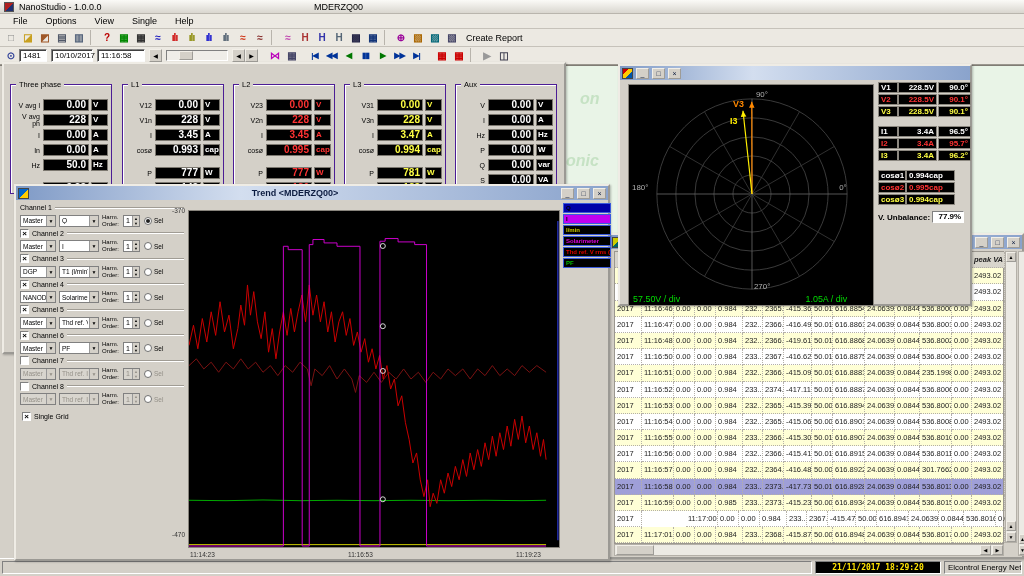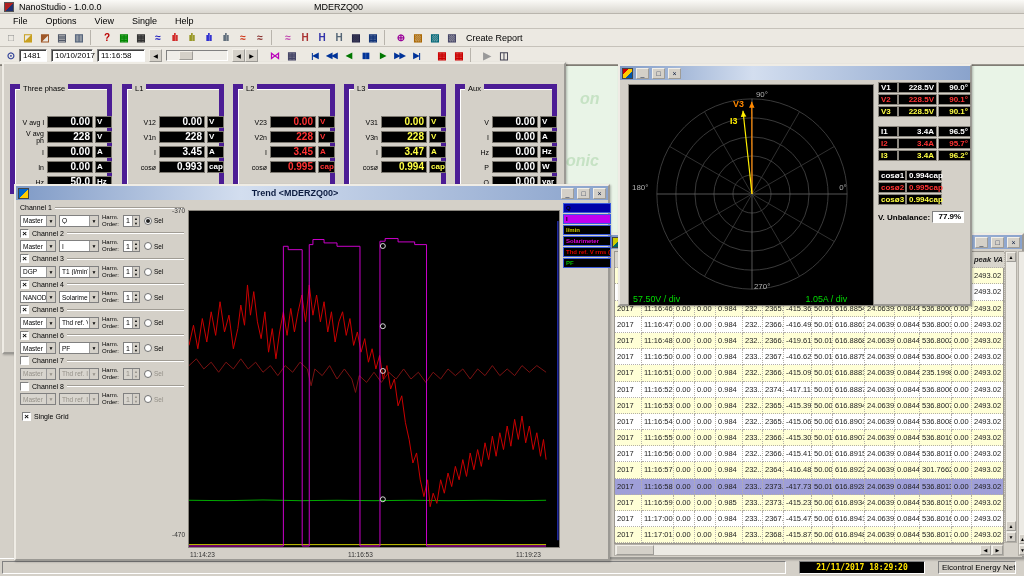--- a/index.html
+++ b/index.html
@@ -26,21 +26,21 @@
   .wm{position:absolute;left:560px;top:0;width:464px;height:493px;background:#e9f4e7;overflow:hidden}
   .wm span{position:absolute;color:#c6e2c4;font-style:italic;font-weight:bold;font-size:16px}
   
   .win{position:absolute;background:#d4d0c8;border:2px outset #efece5;box-shadow:1px 1px 2px rgba(0,0,0,.25)}
   .wtitle{height:14px;display:flex;align-items:center;gap:3px;padding:0 2px;background:linear-gradient(90deg,#7f9ac6,#d3deef 38%,#8aa3cc);font-weight:bold;font-size:9px;color:#0c1c40}
   .wtitle .ttext{flex:1;text-align:center;white-space:nowrap;overflow:hidden}
   .wicon{width:11px;height:11px;flex:none;border:1px solid #444}
   .wbtn{width:13px;height:11px;flex:none;background:#d4d0c8;border:1px outset #f2efe8;font-size:7px;line-height:9px;text-align:center;font-weight:normal;cursor:pointer}
   .wbody{position:absolute;left:0;top:14px;right:0;bottom:0}
   
-  .gbox{position:absolute;border:5px solid #4c1d95;box-shadow:inset 1px 1px 0 #fff;padding-top:24px}
+  .gbox{position:absolute;border:1px solid #4c1d95;box-shadow:inset 1px 1px 0 #fff;padding-top:11px}
   .glabel{position:absolute;top:-5px;left:5px;background:#d4d0c8;padding:0 3px;font-size:7.5px}
   .vrow{display:flex;align-items:center;height:12px;margin:3px 3px 0 3px}
   .vlab{width:29px;text-align:right;font-size:7px;padding-right:3px;flex:none}
   .vbox{width:46px;height:12px;flex:none;background:#000;border:1px solid #7c7870;font-size:10px;font-weight:bold;text-align:right;padding:0 2px;line-height:10px}
   .ubox{width:17px;height:12px;flex:none;background:#000;border:1px solid #7c7870;font-size:8px;font-weight:bold;padding:0 1px;line-height:10px;margin-left:2px}
   
   .chan{position:absolute;left:4px;width:164px}
   .chead{display:flex;align-items:center;font-size:7px;height:9px}
   .chk{width:9px;height:9px;background:#fff;border:1px solid;border-color:#808080 #fff #fff #808080;font-size:8px;line-height:7px;text-align:center;font-weight:bold;margin-right:3px;flex:none}
   .cline{flex:1;height:2px;border-top:1px solid #a09c94;border-bottom:1px solid #fff;margin-left:3px}
@@ -62,37 +62,37 @@
   .ylab{position:absolute;width:24px;text-align:right;font-size:6.5px;color:#333}
   .xlab{position:absolute;font-size:6.5px;color:#333;white-space:nowrap}
   .lchip{width:48px;height:10px;font-size:6px;font-weight:bold;display:flex;align-items:center;padding-left:2px;border:1px solid #3a5adc;margin-bottom:1px;white-space:nowrap;overflow:hidden;cursor:pointer}
   #legend{position:absolute;left:547px;top:3px}
   
   .pplot{position:absolute;left:8px;top:4px;width:246px;height:222px;background:#000;border:1px solid #88847c}
   #ppanel{position:absolute;left:258px;top:2px;width:94px}
   .prow{display:flex;margin-bottom:1px}
   .pcell{background:#000;border:1px solid #8c8880;height:11px;font-size:8px;font-weight:bold;display:flex;align-items:center;padding:0 2px;line-height:9px}
   .pl{width:20px}.pv{width:39px;justify-content:flex-end}.pa{width:33px;justify-content:flex-end;margin-left:1px}
-  .cl{width:28px}.cv{width:36px}
+  .cl{width:28px}.cv{width:49px}
   .pgap{height:8px}
   #unbal{display:flex;align-items:center;margin-top:6px}
   #unbal .ul{font-size:8px;font-weight:bold}
   #unbal .uv{width:32px;height:12px;background:#fff;border:1px solid;border-color:#808080 #fff #fff #808080;font-size:8px;font-weight:bold;text-align:right;padding:0 2px;margin-left:2px;line-height:10px}
   
   #tgrid{position:absolute;left:4px;top:2px;width:390px;background:#fff;border:1px solid #9b978f}
   .trow{display:flex;height:16.2px;align-items:stretch}
   .tcell{font-size:7.5px;padding:1px 2px;border-right:1px dotted #b4b0a8;border-bottom:1px dotted #b4b0a8;white-space:nowrap;overflow:hidden;color:#222;line-height:13px;flex:none}
   .thead .tcell{font-style:italic;font-weight:bold;background:#d8d5cc;height:16px}
   .alt{background:#ffffd6}
   .hl{background:#9f9fd8}
   .sbv{position:absolute;width:12px;background:#eceae4;border:1px solid #b4b0a8}
   .sbh{position:absolute;height:12px;background:#eceae4;border:1px solid #b4b0a8}
   .sbb{position:absolute;background:#d4d0c8;border:1px outset #f2efe8;font-size:5px;text-align:center;line-height:9px;cursor:pointer}
   
-  #status{position:absolute;left:0;bottom:0;width:1024px;height:18px;background:#d4d0c8;border-top:1px solid #fff;display:flex;align-items:center;padding:2px 8px 2px 2px;gap:13px}
+  #status{position:absolute;left:0;bottom:0;width:1024px;height:18px;background:#d4d0c8;border-top:1px solid #fff;display:flex;align-items:center;padding:2px 2px 2px 2px;gap:3px}
   .spanel{height:13px;border:1px solid;border-color:#808080 #fff #fff #808080}
   #sp-main{flex:1}
   #sp-date{width:126px;background:#000;color:#ffe400;font-family:"DejaVu Sans Mono",monospace;font-size:8px;font-weight:bold;display:flex;align-items:center;justify-content:center;border-color:#808080 #fff #fff #808080}
   #sp-co{width:78px;font-size:8px;display:flex;align-items:center;padding:0 3px;white-space:nowrap;overflow:hidden}
 </style>
 </head>
 <body>
 
 <div class="titlebar">
   <span class="appicon"></span>
@@ -633,21 +633,21 @@
             <span class="tcell" style="width: 21px;">50.00</span>
             <span class="tcell" style="width: 32px;">616.8934</span>
             <span class="tcell" style="width: 30px;">24.0639</span>
             <span class="tcell" style="width: 25px;">0.0844</span>
             <span class="tcell" style="width: 32px;">536.8015</span>
             <span class="tcell" style="width: 20px;">0.00</span>
             <span class="tcell" style="width: 33px;">2493.02</span>
           </div>
           <div class="trow">
             <span class="tcell" style="width: 27px;">2017</span>
-            <span class="tcell" style="width: 32px;">11:17:00</span>
+            <span class="tcell" style="width: 32px; margin-left: 44px;">11:17:00</span>
             <span class="tcell" style="width: 21px;">0.00</span>
             <span class="tcell" style="width: 21px;">0.00</span>
             <span class="tcell" style="width: 27px;">0.984</span>
             <span class="tcell" style="width: 20px;">233...</span>
             <span class="tcell" style="width: 21px;">2367...</span>
             <span class="tcell" style="width: 28px;">-415.47</span>
             <span class="tcell" style="width: 21px;">50.00</span>
             <span class="tcell" style="width: 32px;">616.8941</span>
             <span class="tcell" style="width: 30px;">24.0639</span>
             <span class="tcell" style="width: 25px;">0.0844</span>

